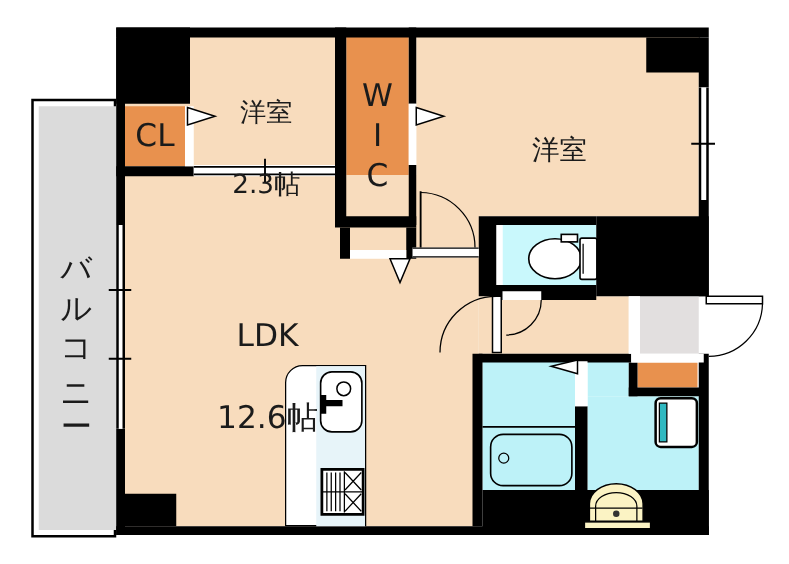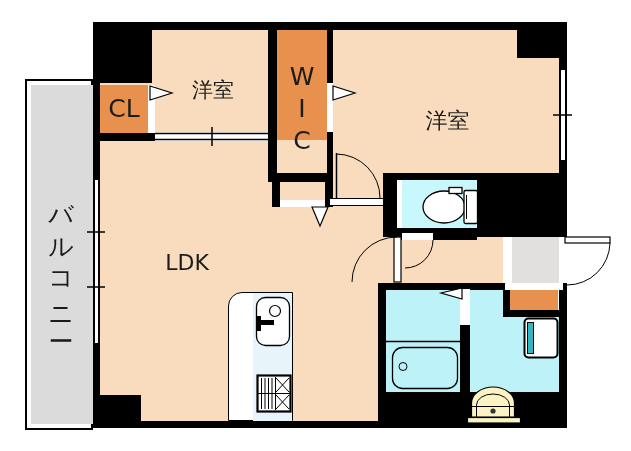--- a/index.html
+++ b/index.html
@@ -163,21 +163,23 @@
       <path d="M275.5 377 V410 M258 393.5 H290" stroke-width="1"></path>
       <path d="M276 378 L289 392 M289 378 L276 392 M276 395 L289 409 M289 395 L276 409" stroke-width="1"></path>
     </g>
   </svg>
 
   <div class="lbl vert" style="left:42px;top:130px;width:38px;height:260px;font-size:25px;letter-spacing:7px;display:flex;align-items:center;justify-content:center;">バルコニー</div>
   <div class="lbl" style="left:100px;top:85px;width:48px;height:48px;font-size:25px;line-height:48px;">CL</div>
   <div class="lbl vert" style="left:283px;top:45px;width:38px;height:130px;font-size:25px;letter-spacing:3px;display:flex;align-items:center;justify-content:center;">WIC</div>
   <div class="lbl" style="left:152px;top:48px;width:122px;height:58px;font-size:21px;line-height:1.35;">
     <span>洋室</span><br>
+    <span>2.3帖</span>
   </div>
   <div class="lbl" style="left:385px;top:76px;width:125px;height:62px;font-size:22px;line-height:1.35;">
     <span>洋室</span><br>
   </div>
-  <div class="lbl" style="left:117px;top:220px;width:140px;height:60px;font-size:22px;line-height:1.3;">
+  <div class="lbl" style="left:144px;top:220px;width:140px;height:60px;font-size:25px;line-height:1.3;">
     <span>LDK</span><br>
+    <span>12.6帖</span>
   </div>
 
 </div>
 
 </body></html>

